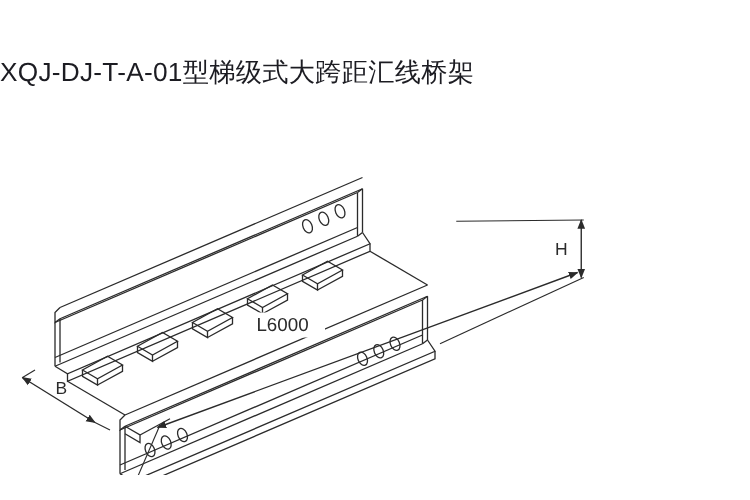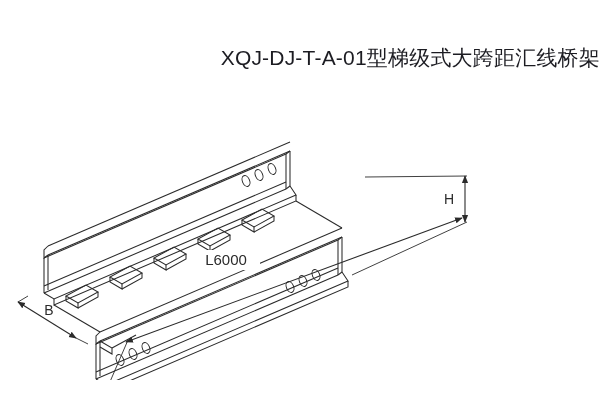--- a/index.html
+++ b/index.html
@@ -17,21 +17,21 @@
   #page-root {
     position: absolute;
     inset: 0;
     background: #ffffff;
   }
   .title {
     position: absolute;
     left: 0;
     top: 44px;
     width: 600px;
-    text-align: right;
+    text-align: left;
     font-size: 21px;
     font-weight: 400;
     color: #1c1c22;
     letter-spacing: 0.2px;
     white-space: nowrap;
   }
   .drawing-wrap {
     position: absolute;
     left: 0;
     top: 100px;

